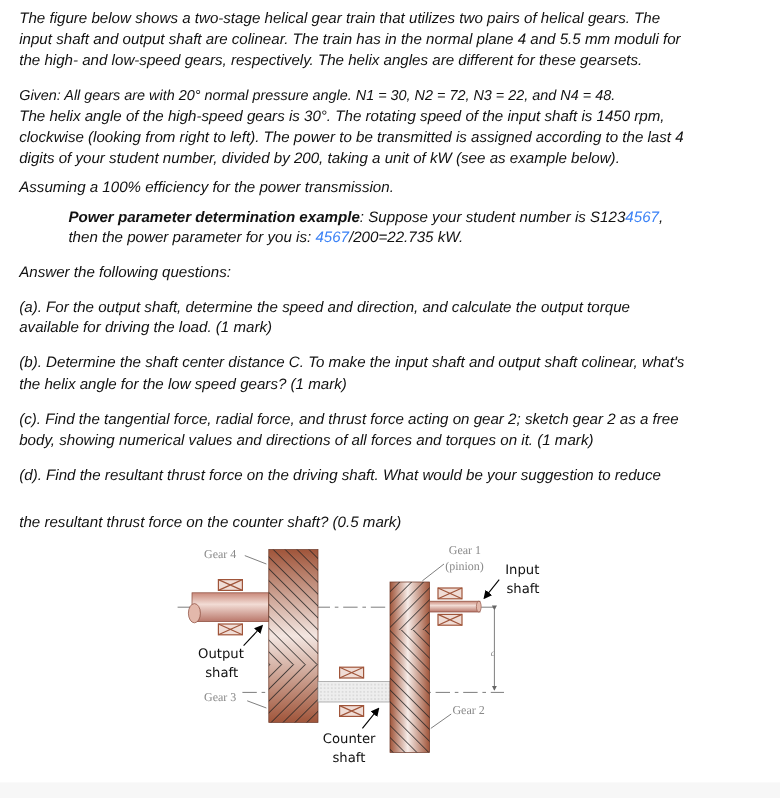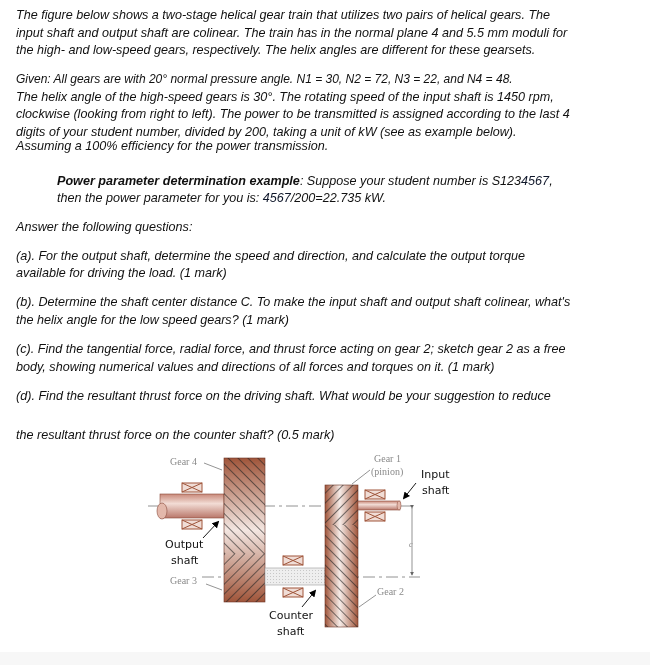--- a/index.html
+++ b/index.html
@@ -1,38 +1,38 @@
 <!DOCTYPE html>
 <html><head>
 <meta charset="utf-8">
 <style>
   html, body { margin: 0; padding: 0; background: #ffffff; }
   body { width: 650px; height: 665px; position: relative; overflow: hidden;
          font-family: "Liberation Sans", sans-serif; color: #111; }
   .p { position: absolute; left: 16px; width: 630px; font-size: 12.6px; line-height: 17.6px; margin: 0; font-style: italic; }
   .ind { left: 57px; width: 580px; }
-  .blue { color: #0f172a; }
+  .blue { color: #3b82f6; }
   b { font-weight: bold; }
   #figure { position: absolute; left: 140px; top: 440px; width: 330px; height: 225px; }
   .serif-label { font-family: "Liberation Serif", serif; fill: #8a8a8a; font-size: 10px; }
   .sans-label { font-family: "DejaVu Sans", sans-serif; fill: #111; font-size: 11px; }
   .bottom-band { position: absolute; left: 0; top: 652px; width: 650px; height: 13px; background: #f7f7f7; }
 </style>
 </head>
 <body>
 
 <p class="p" style="top:7px">The figure below shows a two-stage helical gear train that utilizes two pairs of helical gears. The</p>
 <p class="p" style="top:25px">input shaft and output shaft are colinear. The train has in the normal plane 4 and 5.5 mm moduli for</p>
 <p class="p" style="top:42px">the high- and low-speed gears, respectively. The helix angles are different for these gearsets.</p>
 
 <p class="p" style="top:71px; font-size:12px">Given: All gears are with 20° normal pressure angle. N1 = 30, N2 = 72, N3 = 22, and N4 = 48.</p>
 <p class="p" style="top:89px">The helix angle of the high-speed gears is 30°. The rotating speed of the input shaft is 1450 rpm,</p>
 <p class="p" style="top:106px">clockwise (looking from right to left). The power to be transmitted is assigned according to the last 4</p>
 <p class="p" style="top:124px">digits of your student number, divided by 200, taking a unit of kW (see as example below).</p>
-<p class="p" style="top:138px">Assuming a 100% efficiency for the power transmission.</p>
+<p class="p" style="top:148px">Assuming a 100% efficiency for the power transmission.</p>
 
 <p class="p ind" style="top:173px"><b>Power parameter determination example</b><span>: Suppose your student number is S123</span><span class="blue">4567</span><span>,</span></p>
 <p class="p ind" style="top:190px"><span>then the power parameter for you is: </span><span class="blue">4567</span><span>/200=22.735 kW.</span></p>
 
 <p class="p" style="top:219px">Answer the following questions:</p>
 
 <p class="p" style="top:248px">(a). For the output shaft, determine the speed and direction, and calculate the output torque</p>
 <p class="p" style="top:265px">available for driving the load. (1 mark)</p>
 <p class="p" style="top:294px">(b). Determine the shaft center distance C. To make the input shaft and output shaft colinear, what's</p>
 <p class="p" style="top:312px">the helix angle for the low speed gears?  (1 mark)</p>

